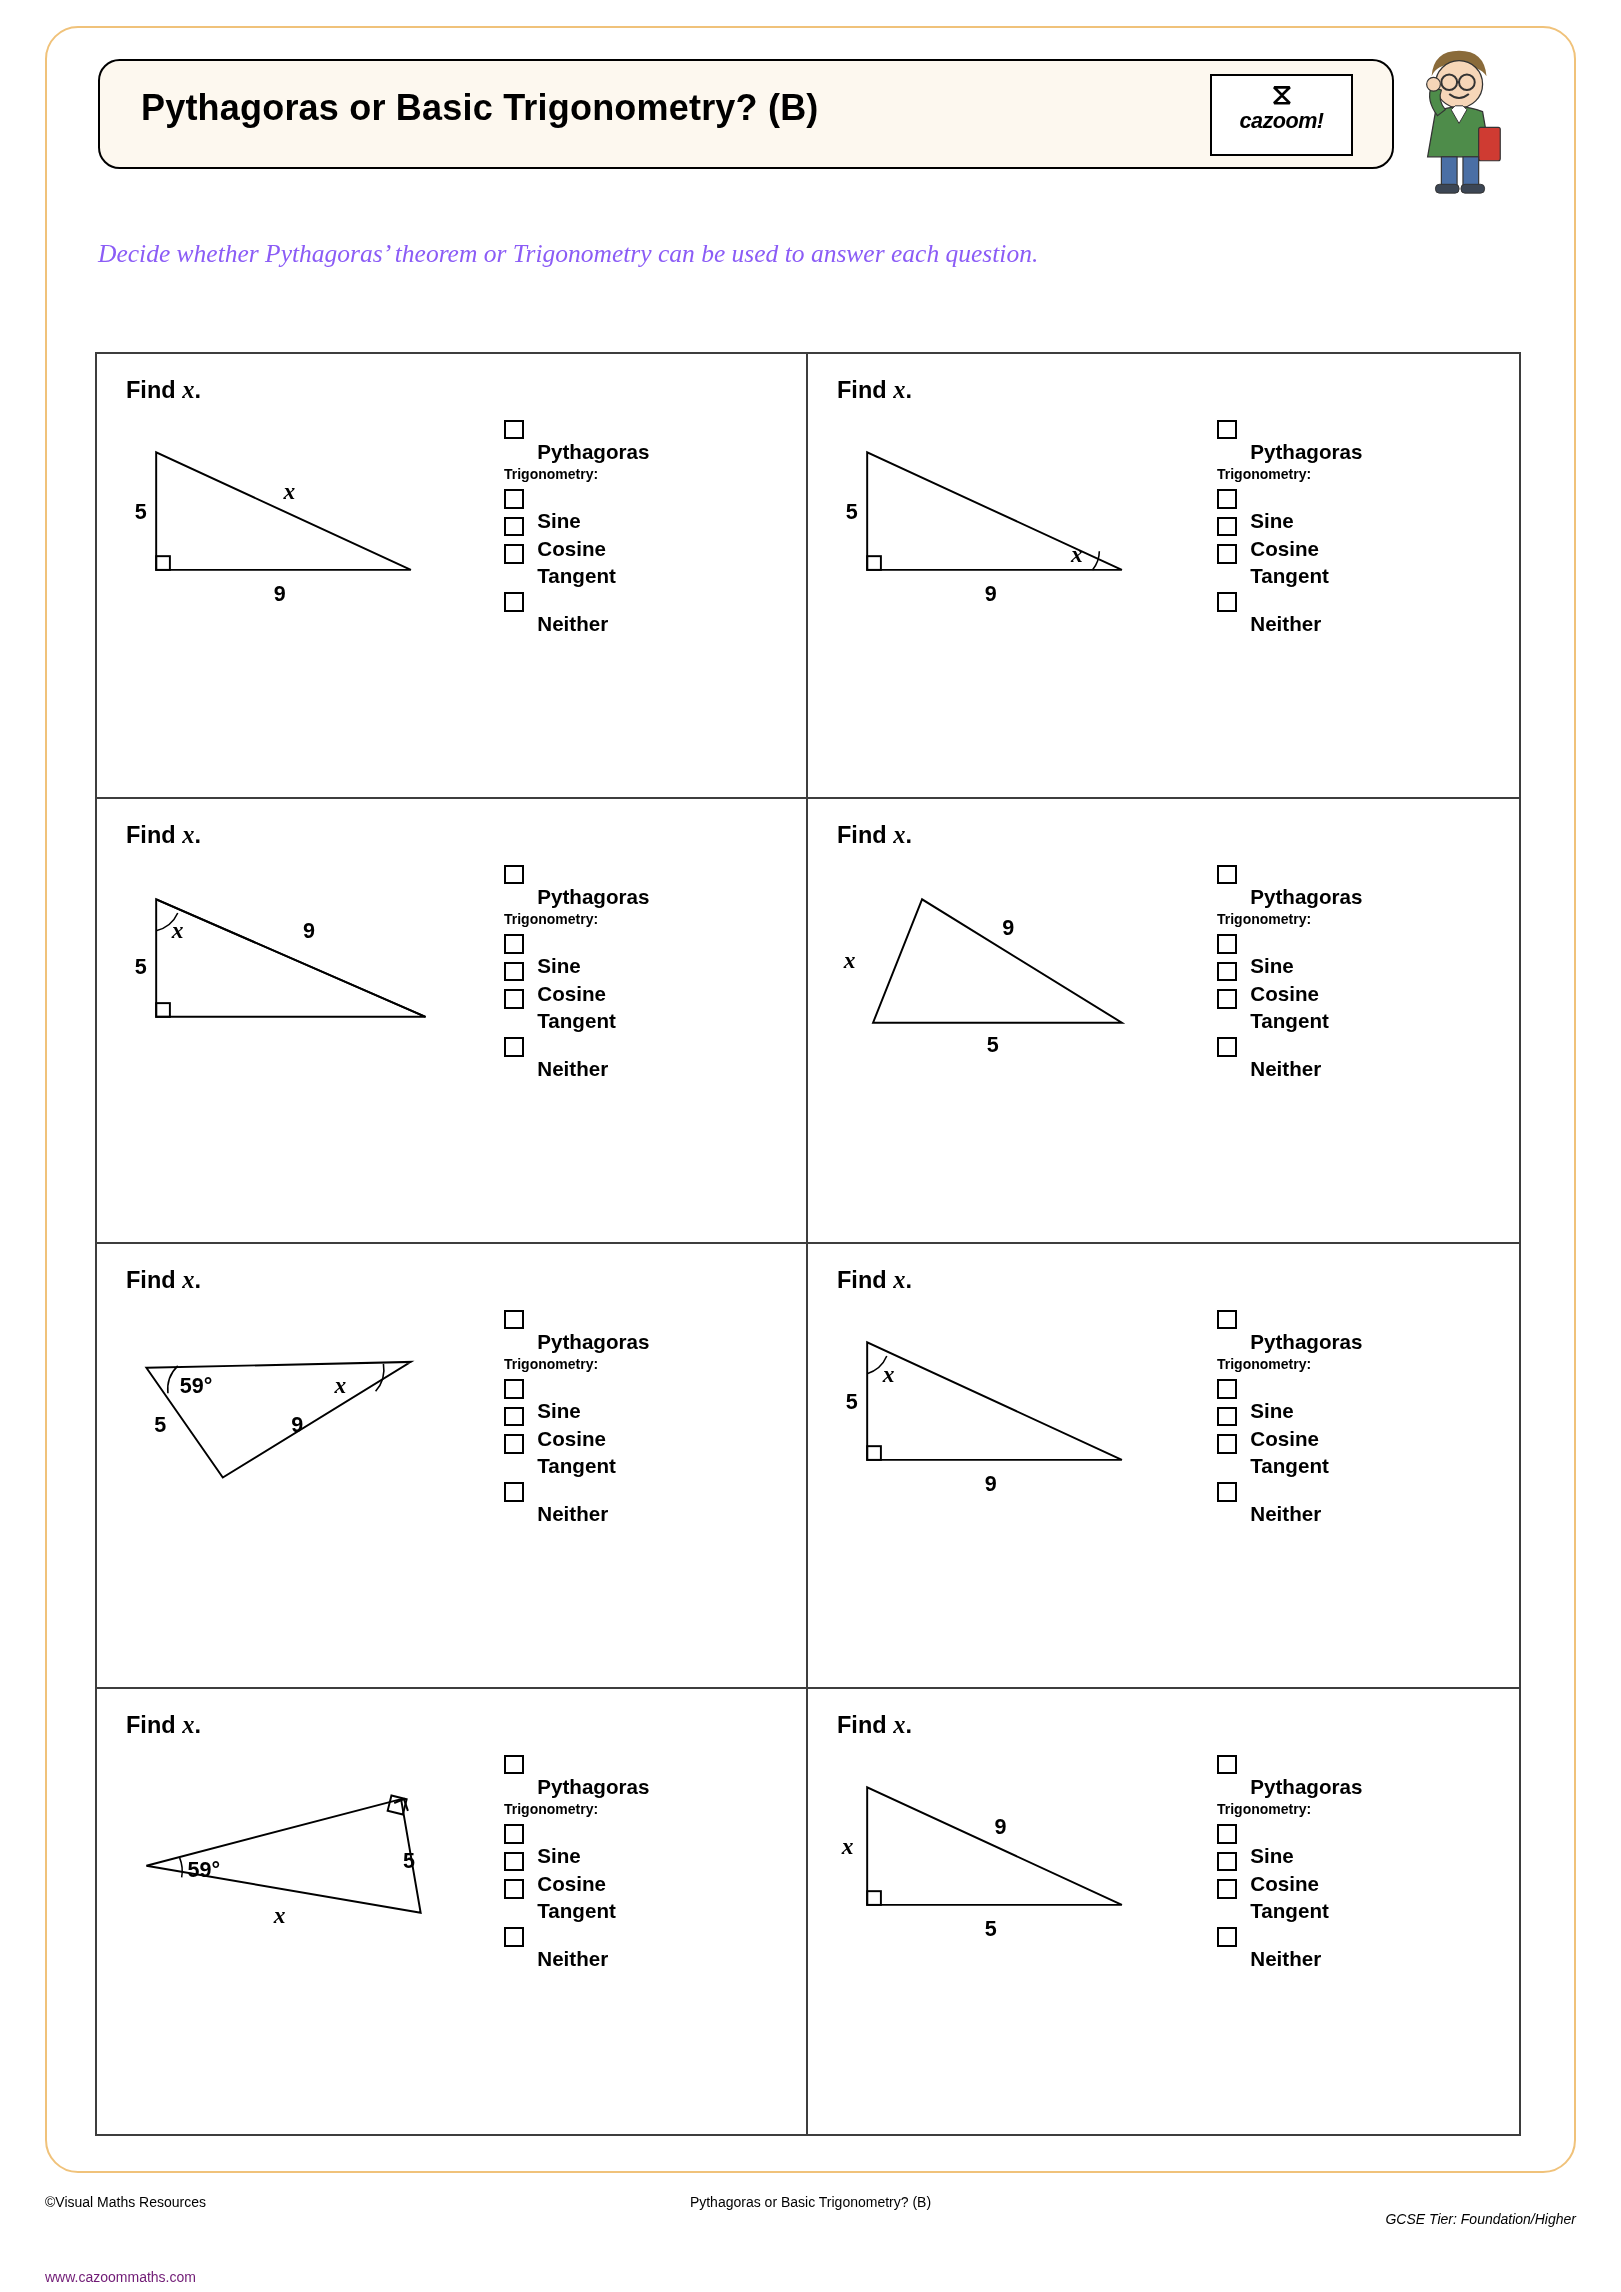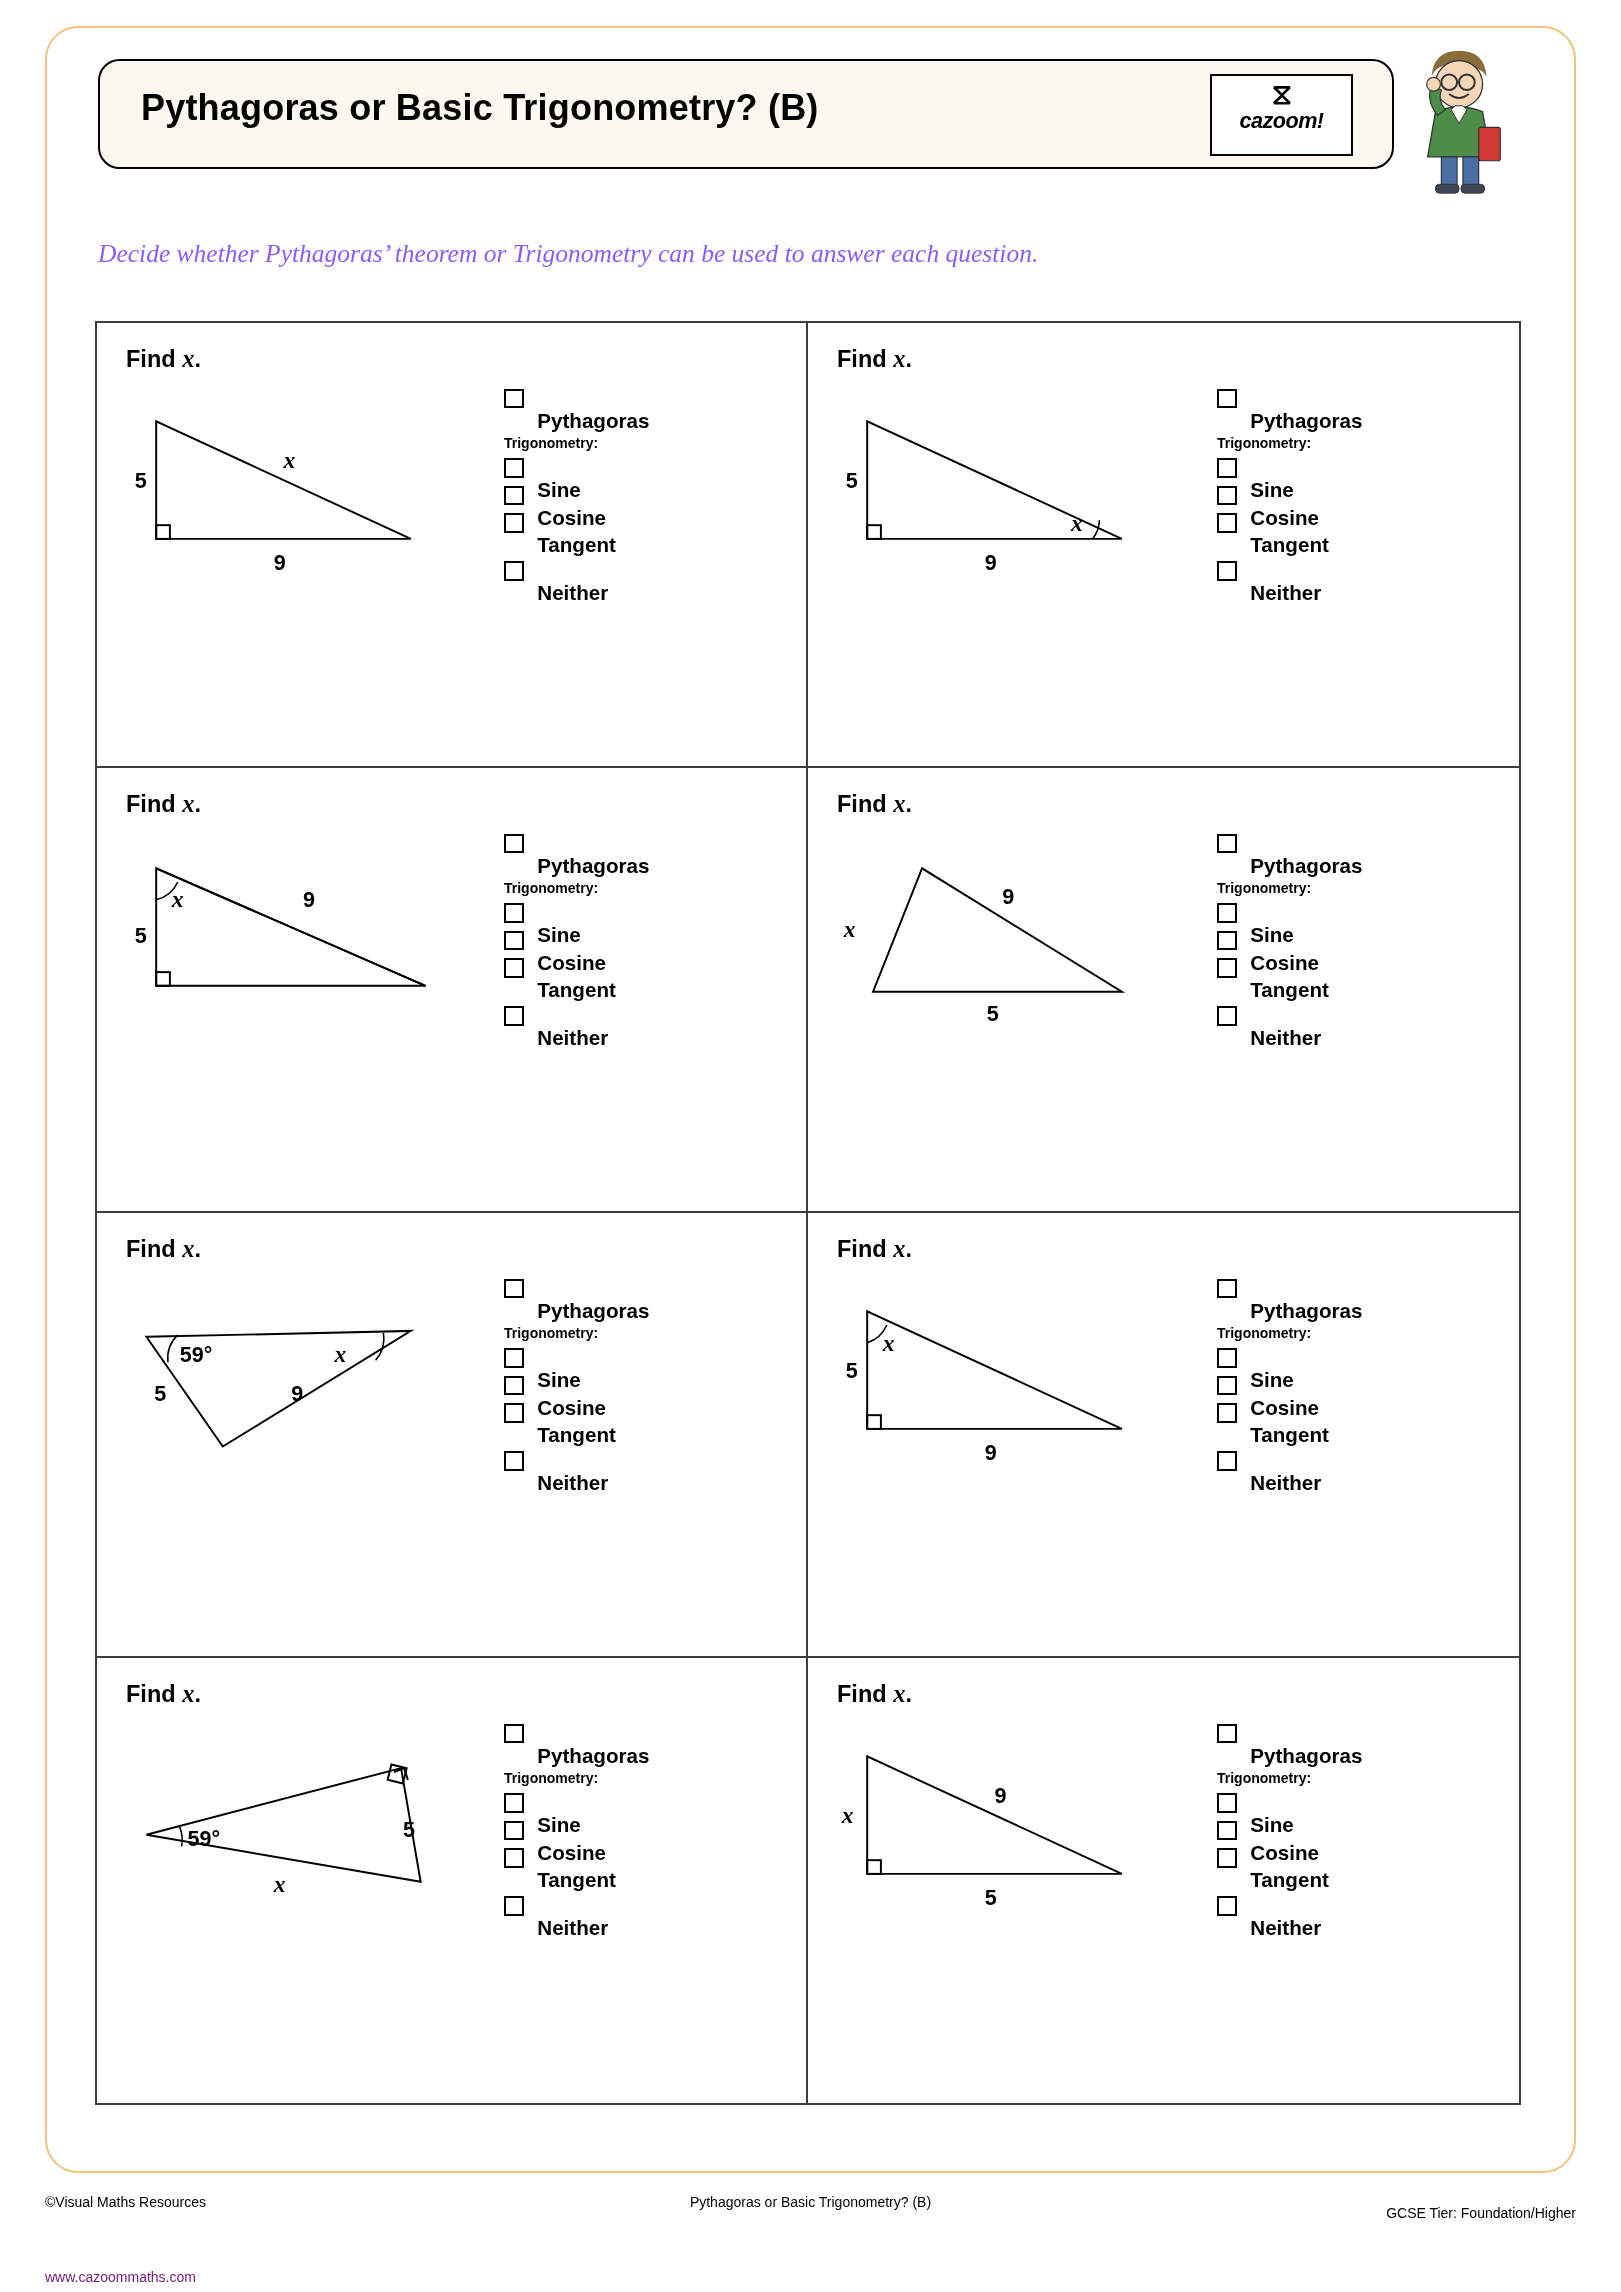--- a/index.html
+++ b/index.html
@@ -96,21 +96,21 @@
     font-family: "Liberation Serif", serif;
     font-style: italic;
     font-size: 25.5px;
     line-height: 37px;
     color: #8b5cf6;
   }
   
   .grid {
     position: absolute;
     left: 95px;
-    top: 321px;
+    top: 352px;
     width: 1426px;
     height: 1784px;
     border: 2px solid #3d3d3d;
     box-sizing: border-box;
     display: grid;
     grid-template-columns: 1fr 1fr;
     grid-template-rows: repeat(4, 1fr);
   }
   .cell {
     position: relative;
@@ -198,22 +198,23 @@
   .footer-center {
     position: absolute;
     left: 0; right: 0;
     top: 0;
     text-align: center;
     line-height: 29px;
   }
   .footer-right {
     position: absolute;
     right: 0px;
-    top: 11px;
+    top: 17px;
     line-height: 29px;
+    font-style: italic;
   }
 </style>
 </head>
 <body>
 
 <div class="page">
   <div class="page-border"></div>
 
   <div class="title-box">
     <div class="title-text">Pythagoras or Basic Trigonometry? (B)</div>

